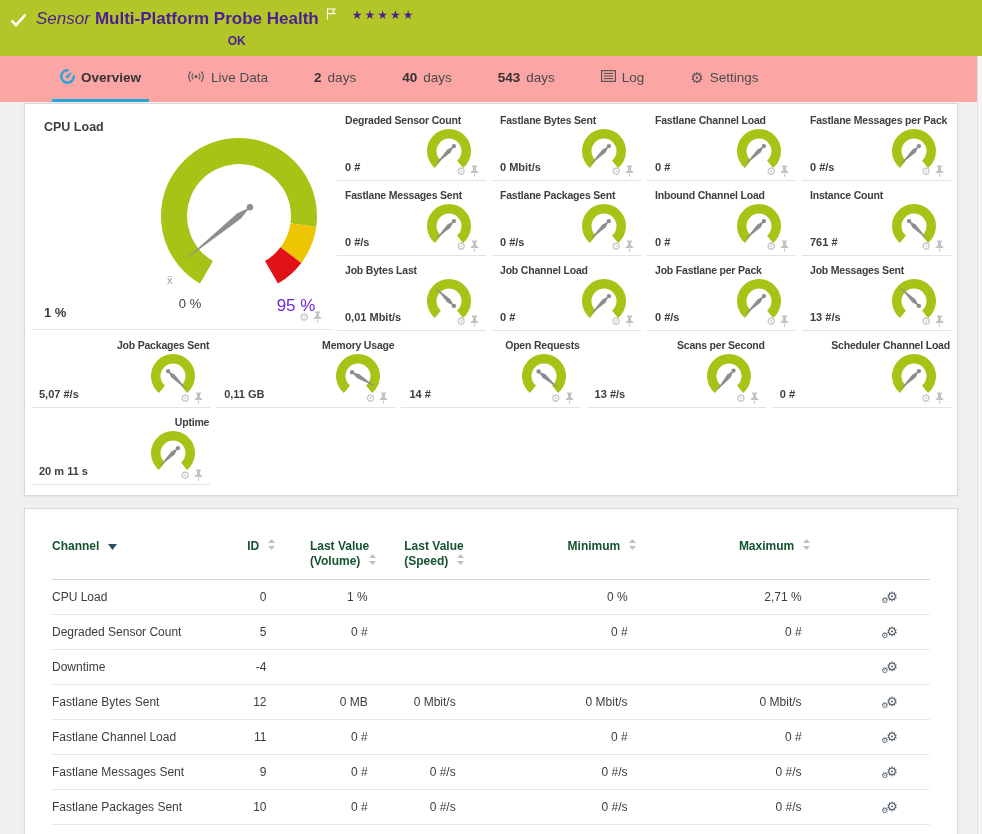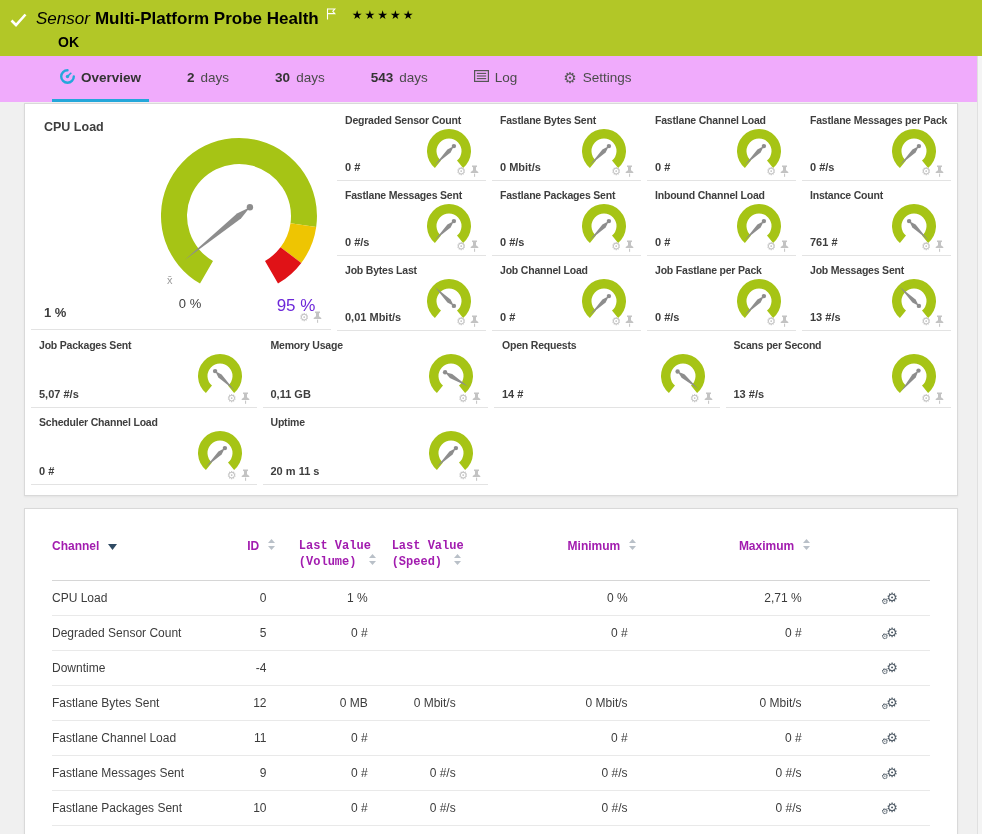--- a/index.html
+++ b/index.html
@@ -1,45 +1,45 @@
 <!DOCTYPE html>
 <html><head>
 <meta charset="utf-8">
 <style>
   * { margin:0; padding:0; box-sizing:border-box; }
   html,body { width:982px; height:834px; overflow:hidden; background:#f0f0f0;
     font-family:"Liberation Sans", sans-serif; }
 
   
-  .topbar { height:56px; background:#b2c727; color:#000000; display:flex; padding:9px 0 0 10px; }
+  .topbar { height:56px; background:#b2c727; color:#4c1d95; display:flex; padding:9px 0 0 10px; }
   .check-wrap { margin-top:4px; }
   .topbar-text { margin-left:9px; }
   .title-line { font-size:17px; line-height:19px; white-space:nowrap; }
   .kind { font-style:italic; font-weight:normal; }
   .sensor-title { font-weight:bold; margin-left:5px; }
   .flag-wrap { margin-left:7px; position:relative; top:-4px; display:inline-block; }
   .stars { font-size:12px; letter-spacing:2px; margin-left:16px; position:relative; top:-5px; }
-  .status { font-size:14px; font-weight:bold; margin-left:22px; margin-top:4px; }
+  .status { font-size:12px; font-weight:bold; margin-left:22px; margin-top:4px;text-align:center; }
 
   
-  .tabs { height:46px; display:flex; align-items:stretch; padding-left:52px; background:#f0abfc; }
+  .tabs { height:46px; display:flex; align-items:stretch; padding-left:52px; background:#fca5a5; }
   .tab { display:flex; align-items:center; gap:6px; padding:0 8px; margin-right:30px;
     font-size:13.5px; color:#4b4b4b; border-bottom:3px solid transparent; cursor:pointer;
     text-decoration:none; white-space:nowrap; }
   .tab .num { font-weight:bold; color:#333; }
   .tab.active { color:#333; font-weight:bold; border-bottom-color:#24a7da; }
   .tab .gear-glyph { font-size:15px; color:#555; line-height:1; }
 
   
   .panel { margin:0 24px; background:#fff; border:1px solid #d9d9d9;
     box-shadow:0 1px 2px rgba(0,0,0,.06); }
   .gauges-panel { margin-top:1px; padding:2px 3px 10px 3px; }
   .top-sec { display:flex; }
   .side-grid { flex:1; display:grid; grid-template-columns:repeat(4,1fr); grid-auto-rows:75px; }
-  .bottom-row { display:grid; grid-template-columns:repeat(4,1fr); grid-auto-rows:77px; }
+  .bottom-row { display:grid; grid-template-columns:repeat(5,1fr); grid-auto-rows:77px;text-align:right; }
 
   
   .g-tile { position:relative; margin:0 3px; border-bottom:1px solid #e3e3e3; overflow:hidden; }
   .g-title { position:absolute; top:8px; left:8px; right:1px; font-size:10.5px; font-weight:bold;
     color:#3e3e3e; white-space:nowrap; letter-spacing:-0.2px; }
   .g-dial { position:absolute; top:21px; right:11px; width:52px; height:47px; }
   .g-value { position:absolute; bottom:7px; left:8px; font-size:11px; font-weight:bold; color:#3e3e3e; }
   .g-icons { position:absolute; bottom:3px; right:7px; display:flex; align-items:center; gap:4px;
     color:#c3c3c3; }
   .mini-gear { font-size:11px; line-height:1; cursor:pointer; }
@@ -54,25 +54,25 @@
   .scale-min { position:absolute; left:137px; top:190px; width:44px; text-align:center;
     font-size:13px; color:#3e3e3e; }
   .scale-max { position:absolute; left:241px; top:190px; width:48px; text-align:center;
     font-size:17px; color:#6d28d9; }
   .cpu-tile .g-value { left:13px; bottom:9px; font-size:13px; }
   .cpu-tile .g-icons { bottom:6px; right:9px; }
 
   
   .table-panel { margin-top:12px; padding:16px 27px 20px 27px; height:600px; }
   table { width:100%; border-collapse:collapse; table-layout:fixed; }
-  th { font-size:12px; font-weight:bold; color:#a21caf; vertical-align:top;
+  th { font-size:12px; font-weight:bold; color:#14532d; vertical-align:top;
     padding:14px 0 10px 0; text-align:left; cursor:pointer; }
   th.ra, td.ra { text-align:right; }
   th .hdr-lines { display:inline-block; text-align:left; vertical-align:top; }
-  th .hdr-lines span { display:block; line-height:15px;font-family:Liberation Mono, monospace; }
+  th .hdr-lines span { display:block; line-height:15px; }
   th svg { vertical-align:baseline; margin-left:5px; }
   thead tr { border-bottom:1px solid #d6d6d6; }
   tbody tr { border-bottom:1px solid #e9e9e9; cursor:pointer; }
   td { font-size:12px; color:#3c3c3c; padding:10px 0; white-space:nowrap; overflow:hidden; }
   td.ra { padding-right:8px; }
   td.action { text-align:right; padding-right:32px; }
   .w-channel{width:160px} .w-id{width:60px} .w-vol{width:100px} .w-speed{width:87px}
   .w-min{width:170px} .w-max{width:172px} .w-action{width:119px}
   .dbl-gear { position:relative; display:inline-block; font-size:13px; color:#4f5b66;
     line-height:1; cursor:pointer; }
@@ -107,25 +107,33 @@
   <nav class="tabs" id="tabs">
       <a class="tab active">
         <span><svg width="15" height="15" viewBox="0 0 15 15">
             <path d="M7.5 1.2 A6.3 6.3 0 1 0 13.8 7.5" fill="none" stroke="#24a7da" stroke-width="2.4" stroke-linecap="round"></path>
             <line x1="7.5" y1="7.5" x2="11.3" y2="3.7" stroke="#24a7da" stroke-width="1.6"></line>
             <circle cx="7.5" cy="7.5" r="1.7" fill="#24a7da"></circle>
           </svg></span>
         <span>Overview</span>
       </a>
       <a class="tab">
+        <span><svg width="18" height="13" viewBox="0 0 18 13">
+            <circle cx="9" cy="6.5" r="1.6" fill="#555"></circle>
+            <path d="M6.2 3.7 a4 4 0 0 0 0 5.6 M3.7 1.5 a7.2 7.2 0 0 0 0 10" fill="none" stroke="#555" stroke-width="1.2"></path>
+            <path d="M11.8 3.7 a4 4 0 0 1 0 5.6 M14.3 1.5 a7.2 7.2 0 0 1 0 10" fill="none" stroke="#555" stroke-width="1.2"></path>
+          </svg></span>
+        <span>Live Data</span>
+      </a>
+      <a class="tab">
         <span class="num">2</span>
         <span>days</span>
       </a>
       <a class="tab">
-        <span class="num">30</span>
+        <span class="num">40</span>
         <span>days</span>
       </a>
       <a class="tab">
         <span class="num">543</span>
         <span>days</span>
       </a>
       <a class="tab">
         <span><svg width="15" height="12" viewBox="0 0 15 12">
             <rect x="0.6" y="0.6" width="13.8" height="10.8" fill="none" stroke="#555" stroke-width="1.2"></rect>
             <line x1="2.8" y1="3.4" x2="12.2" y2="3.4" stroke="#555" stroke-width="1.1"></line>

